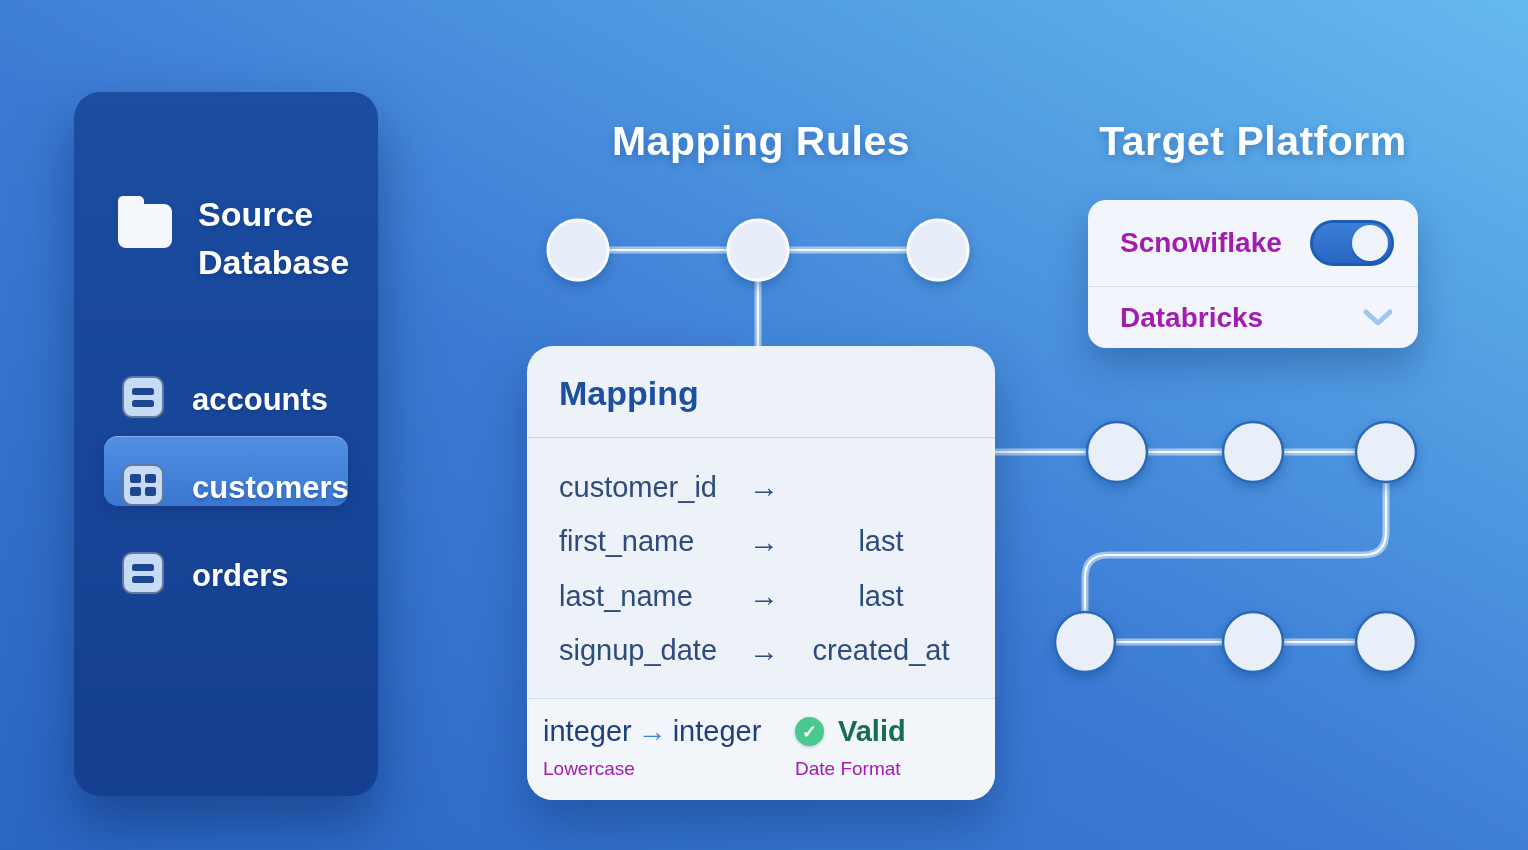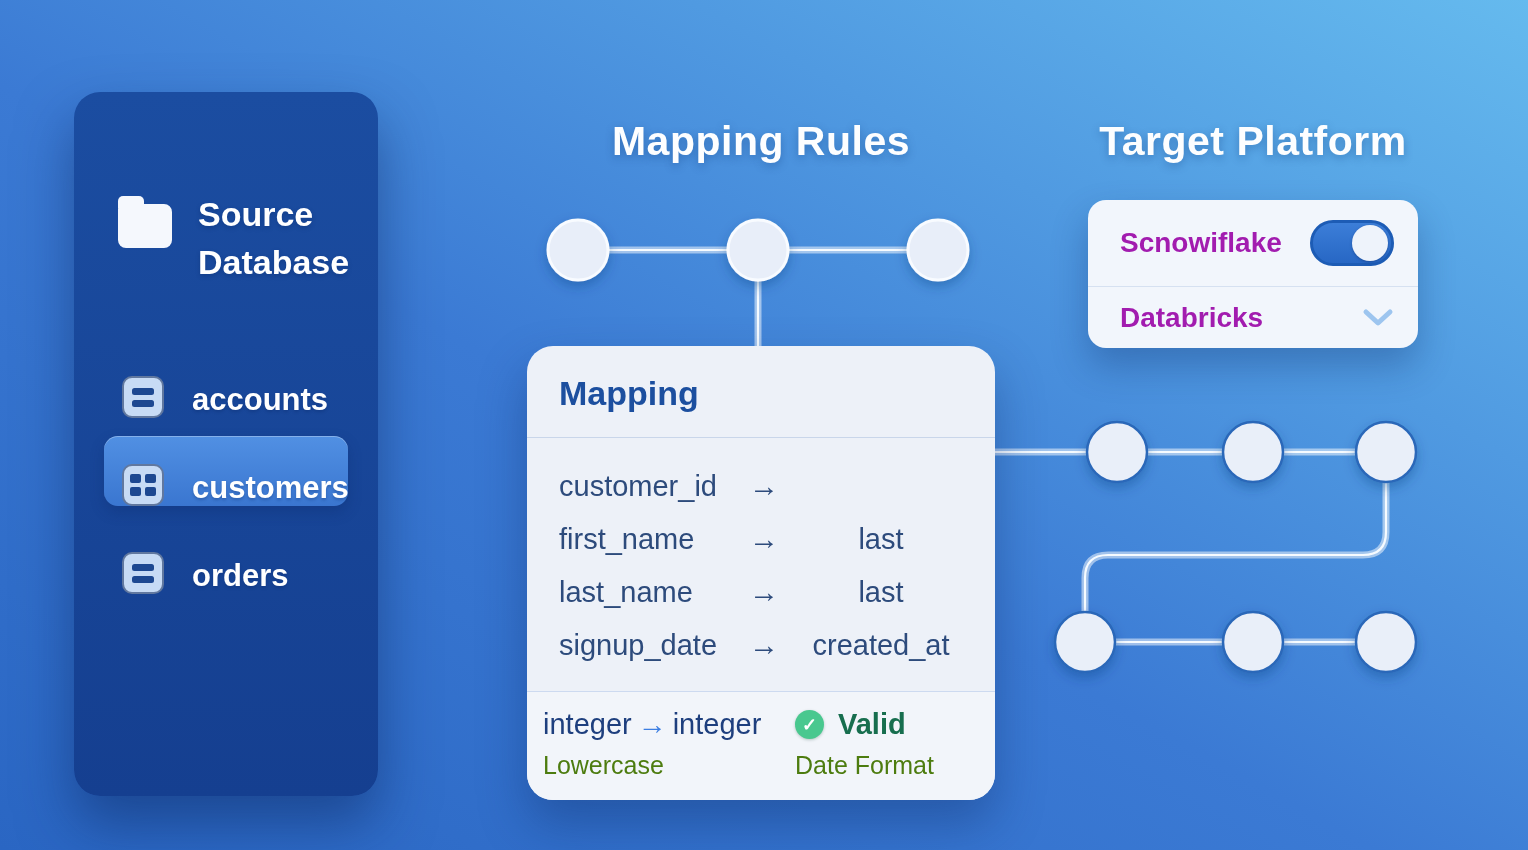--- a/index.html
+++ b/index.html
@@ -66,21 +66,21 @@
     background:#f2f5fa;border-top:1.5px solid #cddaf0;
     padding:16px 28px 20px 16px;display:grid;grid-template-columns:1fr 172px;row-gap:10px;align-items:center;
   }
   .ft-types{font-size:29px;font-weight:500;color:#1e3f7e;}
   .ft-arrow{color:#3c7ee2;font-weight:600;padding:0 6px;}
   .ft-valid{display:flex;align-items:center;gap:14px;}
   .check-icon{width:29px;height:29px;border-radius:50%;background:#49c88f;color:#fff;
     display:flex;align-items:center;justify-content:center;font-size:18px;font-weight:700;
     box-shadow:0 1px 3px rgba(10,60,40,.25);}
   .ft-valid-label{font-size:29px;font-weight:600;color:#176e4e;}
-  .ft-transform{font-size:25px;font-weight:500;color:#4d7c0f;}
+  .ft-transform{font-size:19px;font-weight:500;color:#a21caf;}
   
   .target-card{
     position:absolute;left:1088px;top:200px;width:330px;height:148px;z-index:2;
     background:#f2f6fc;border-radius:18px;box-shadow:0 18px 36px rgba(13,45,105,.32);
     box-sizing:border-box;display:flex;flex-direction:column;overflow:hidden;
   }
   .tp-row{display:flex;align-items:center;justify-content:space-between;padding:0 24px 0 32px;}
   .tp-row1{height:86px;border-bottom:1.5px solid #d6e1f1;}
   .tp-row2{flex:1;}
   .tp-label{font-size:28px;font-weight:700;color:#a21caf;}

